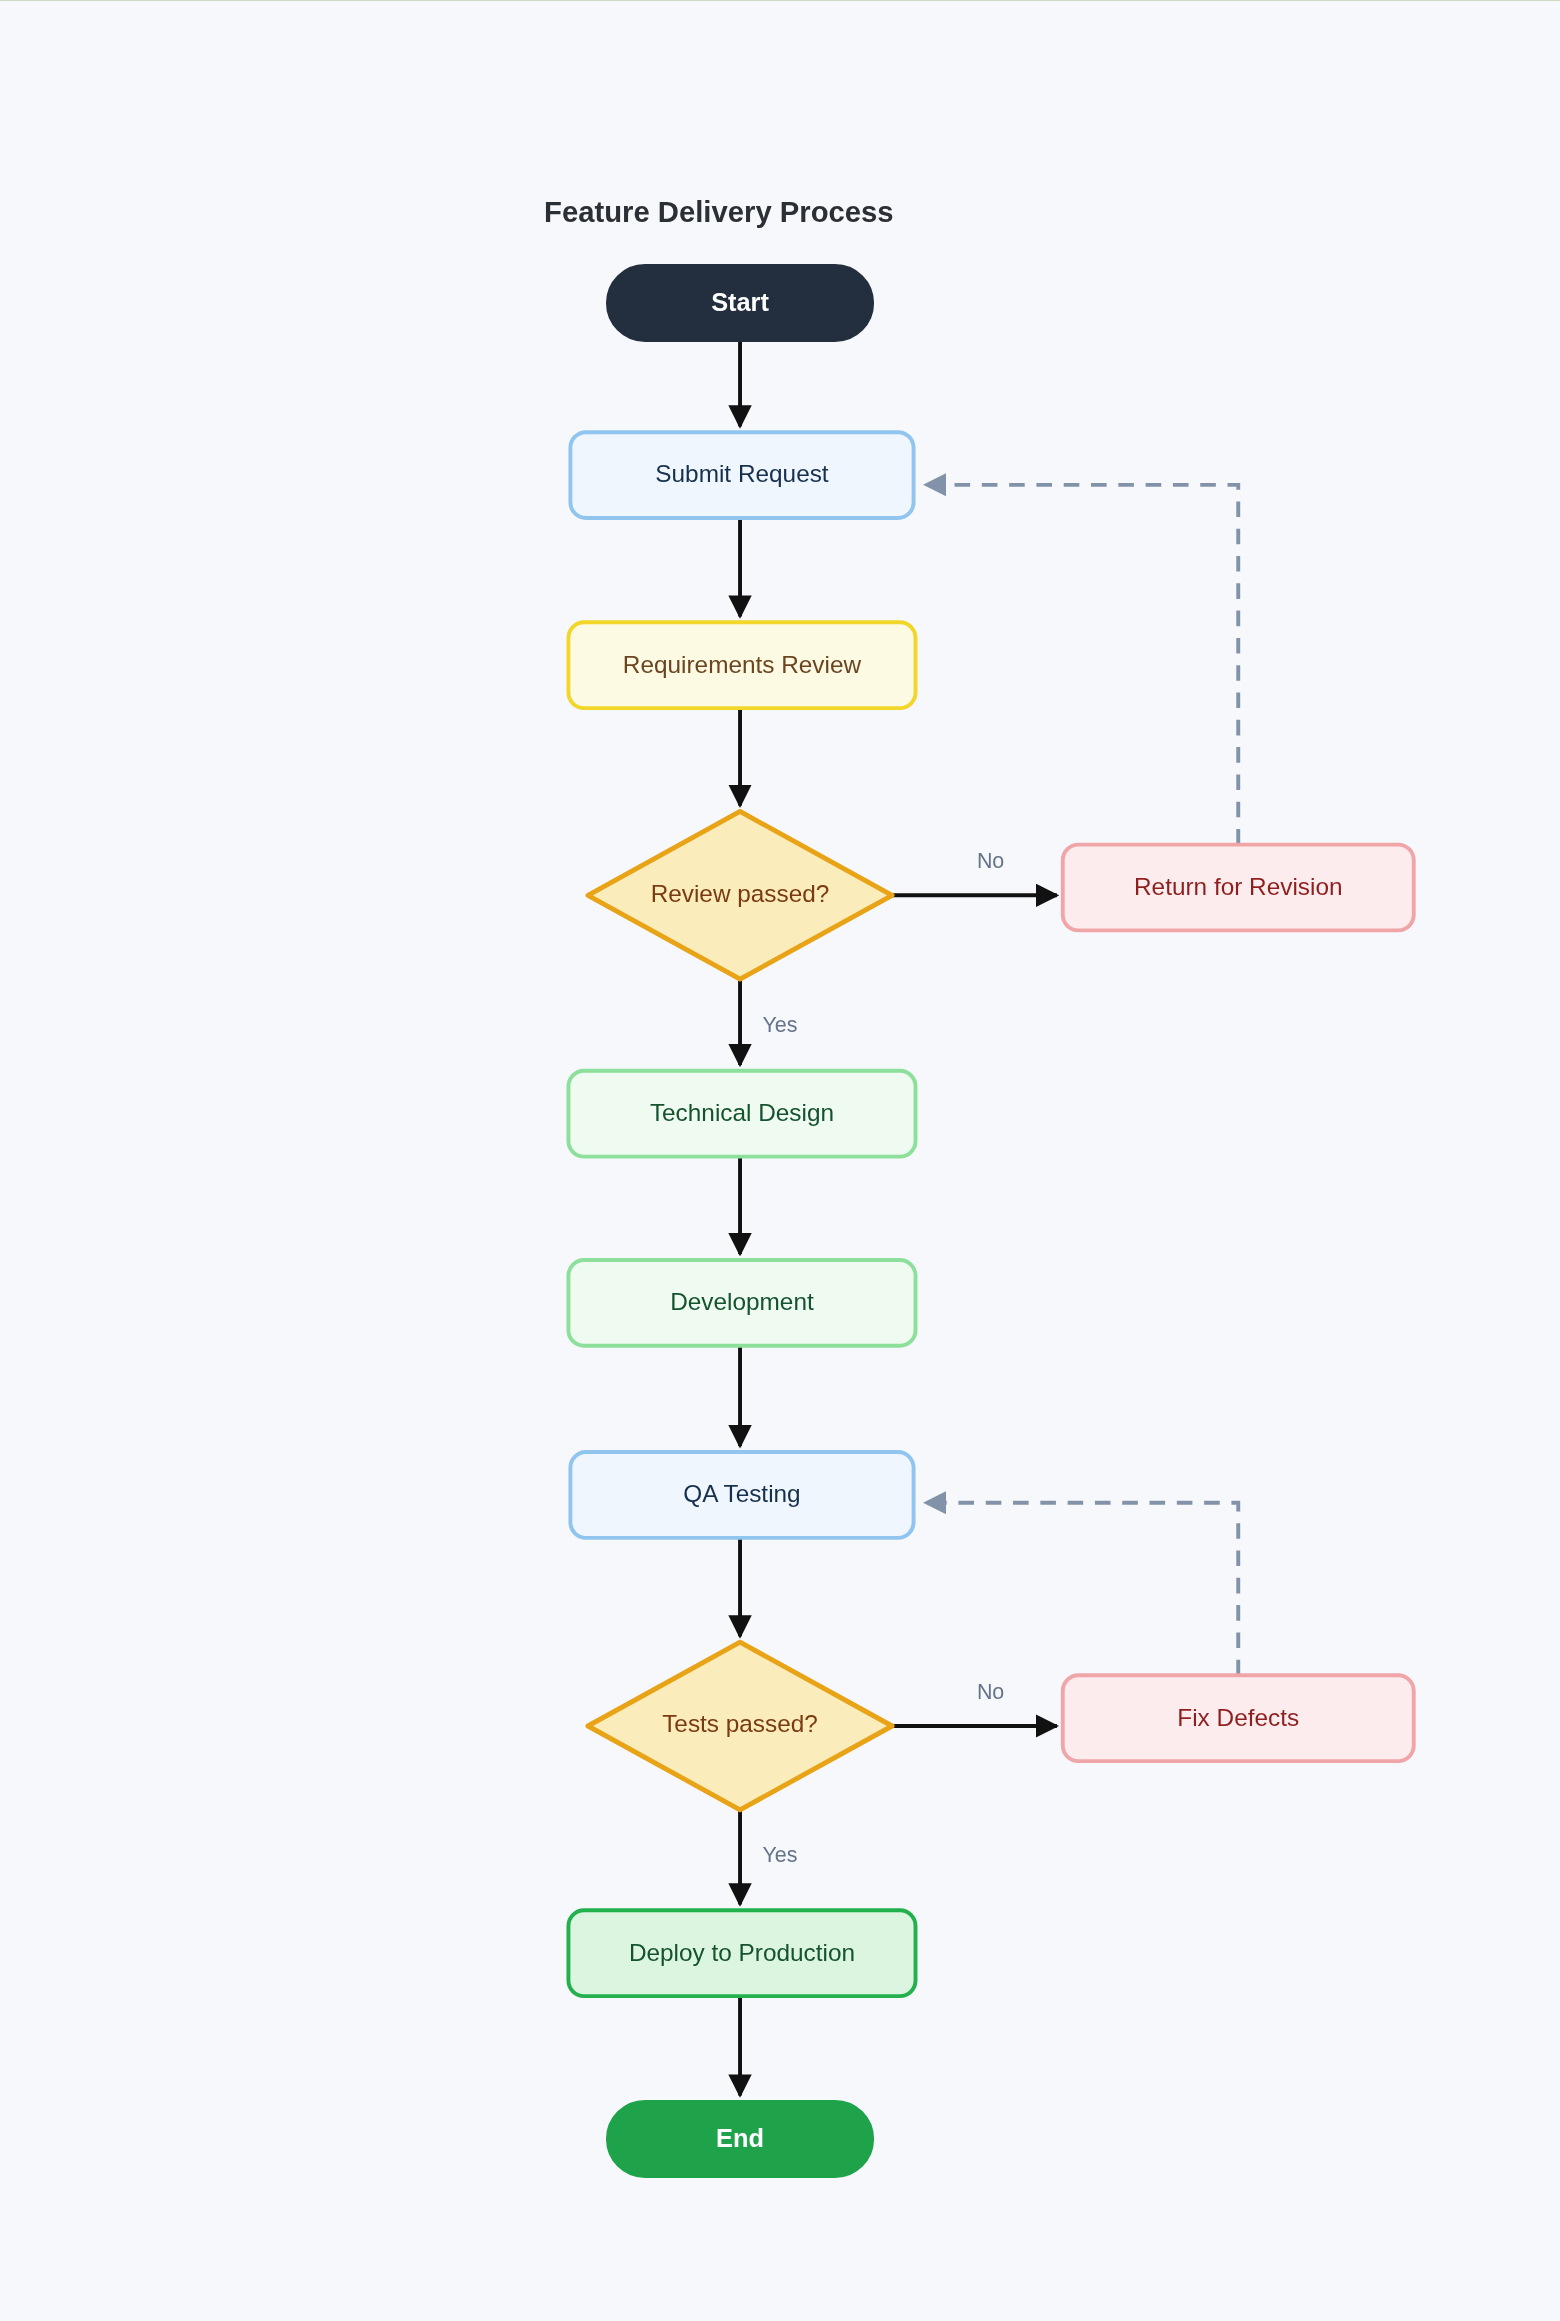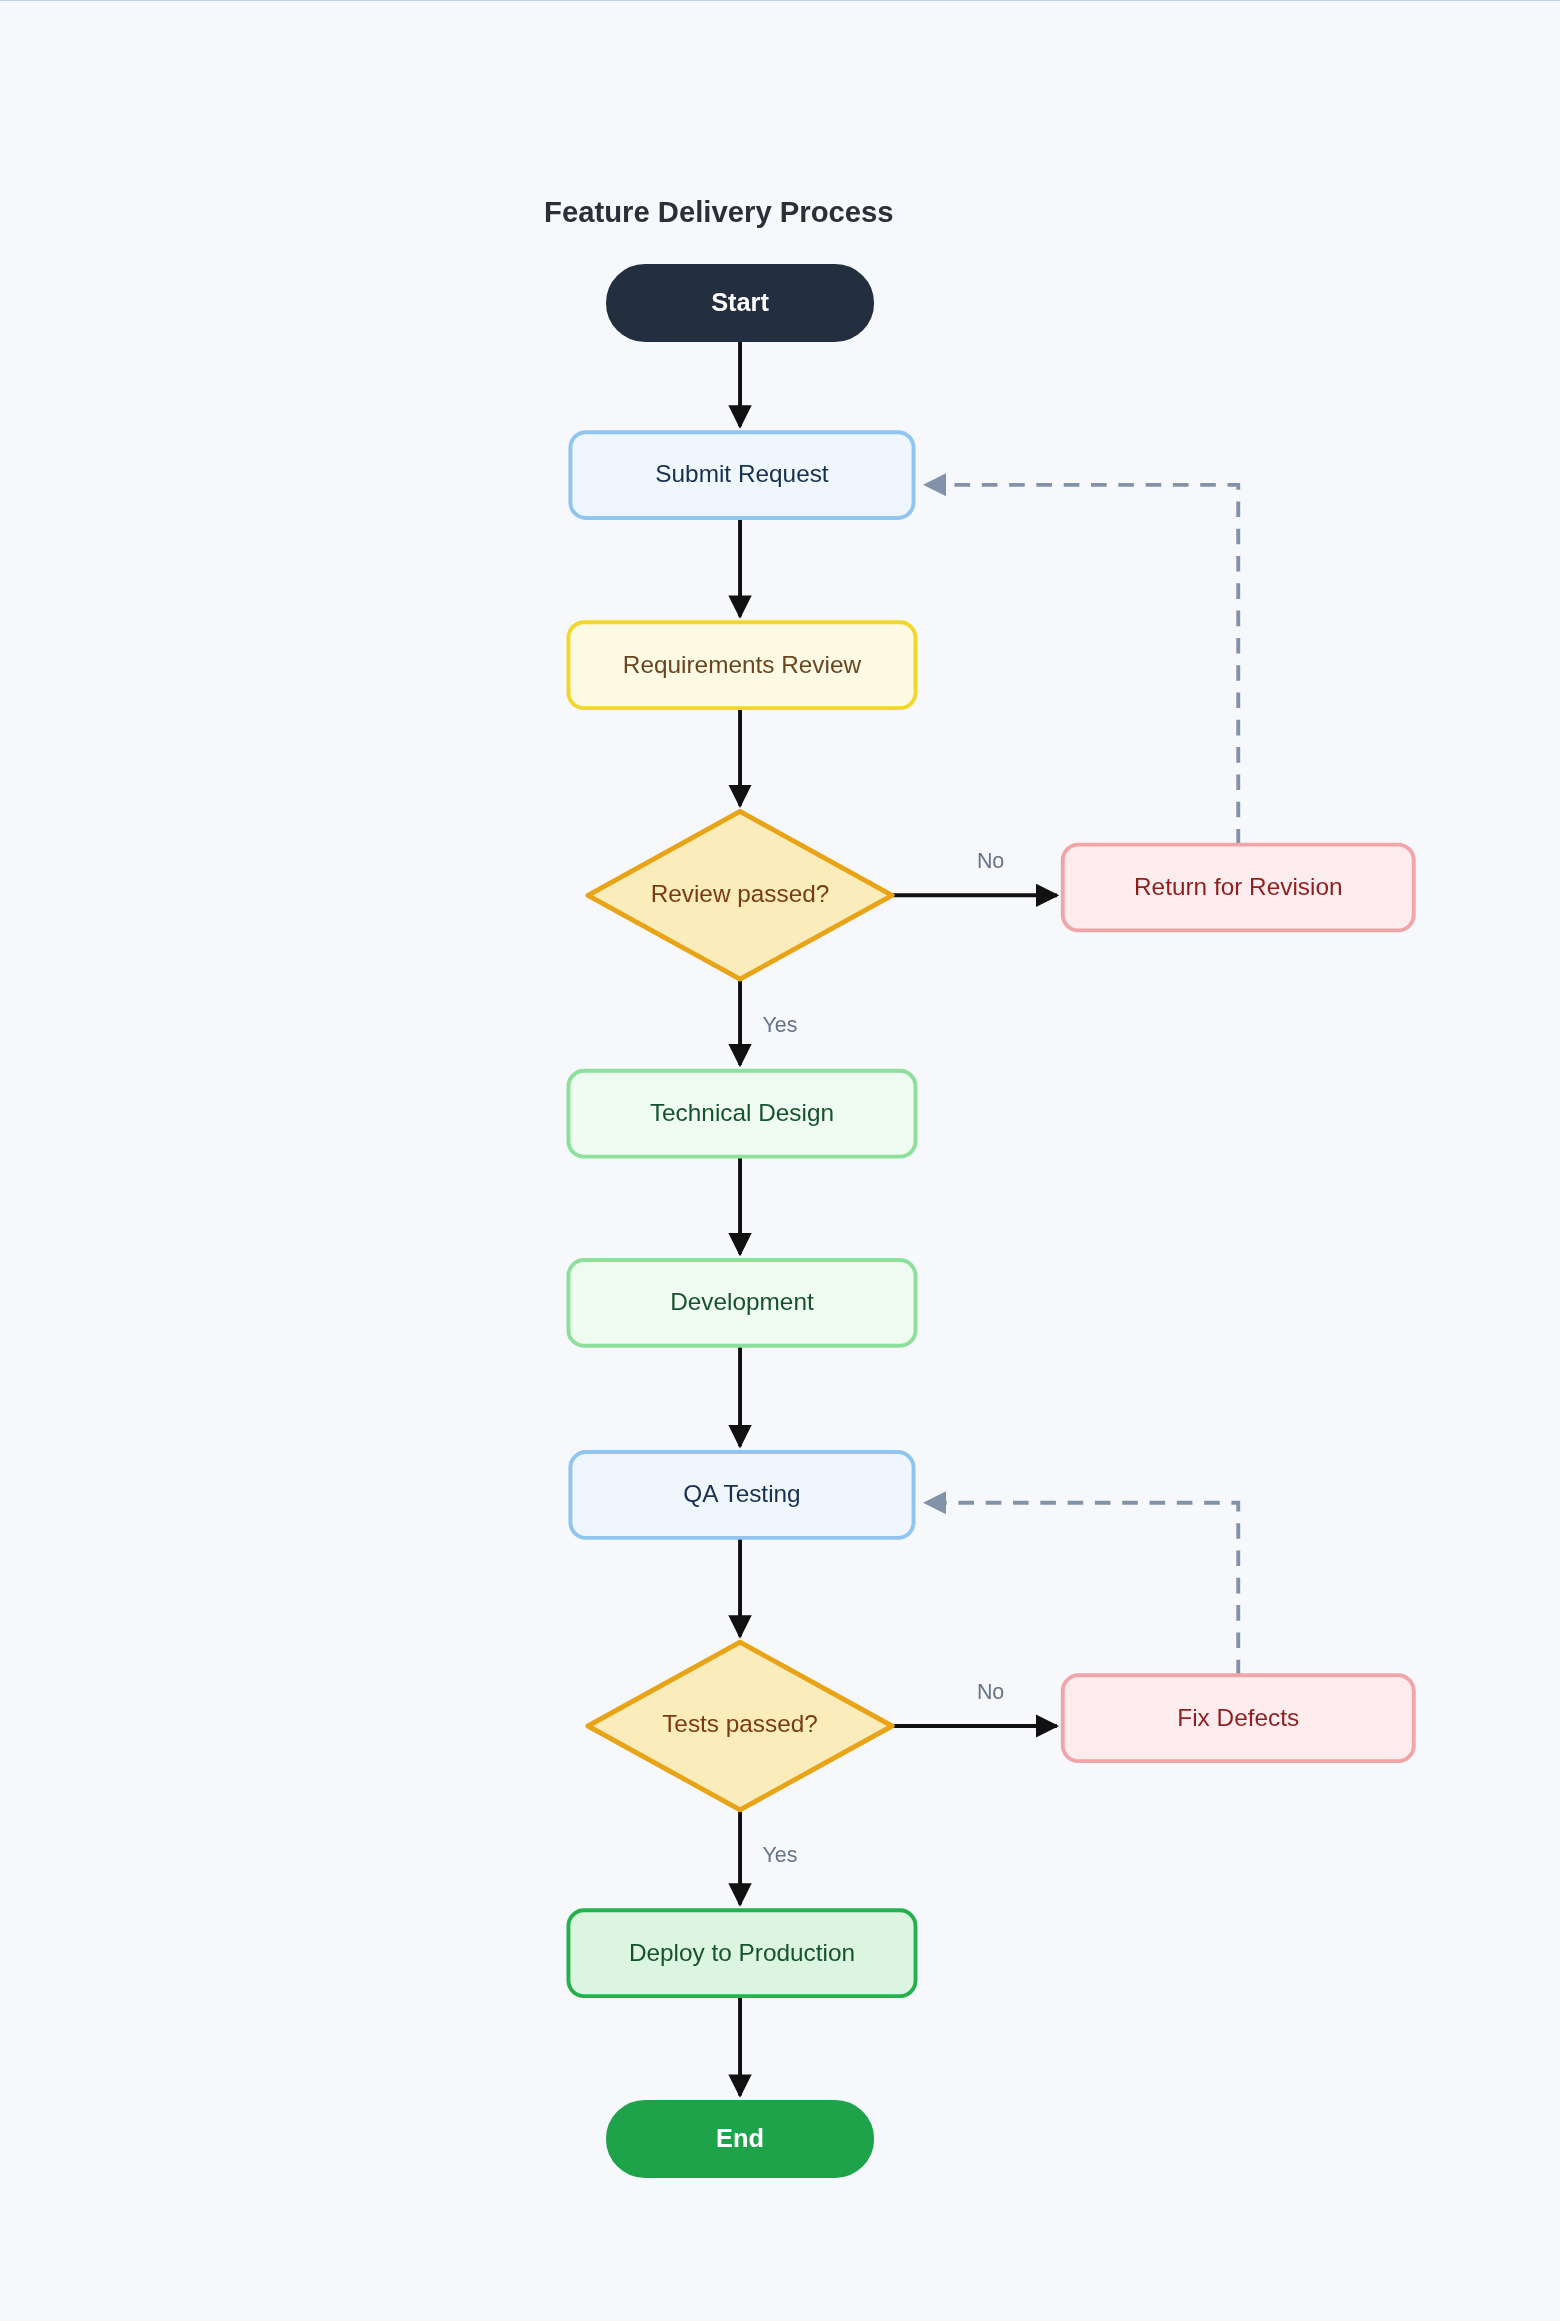--- a/index.html
+++ b/index.html
@@ -10,21 +10,21 @@
   body {
     width: 1560px;
     height: 2321px;
     font-family: "Liberation Sans", sans-serif;
     overflow: hidden;
   }
   #flow-root {
     position: relative;
     width: 1560px;
     height: 2143px;
-    background: #0369a1;
+    background: #4d7c0f;
   }
   svg#flow-svg {
     position: absolute;
     top: 0;
     left: 0;
     width: 1560px;
     height: 2321px;
     display: block;
   }
   .node-label {

